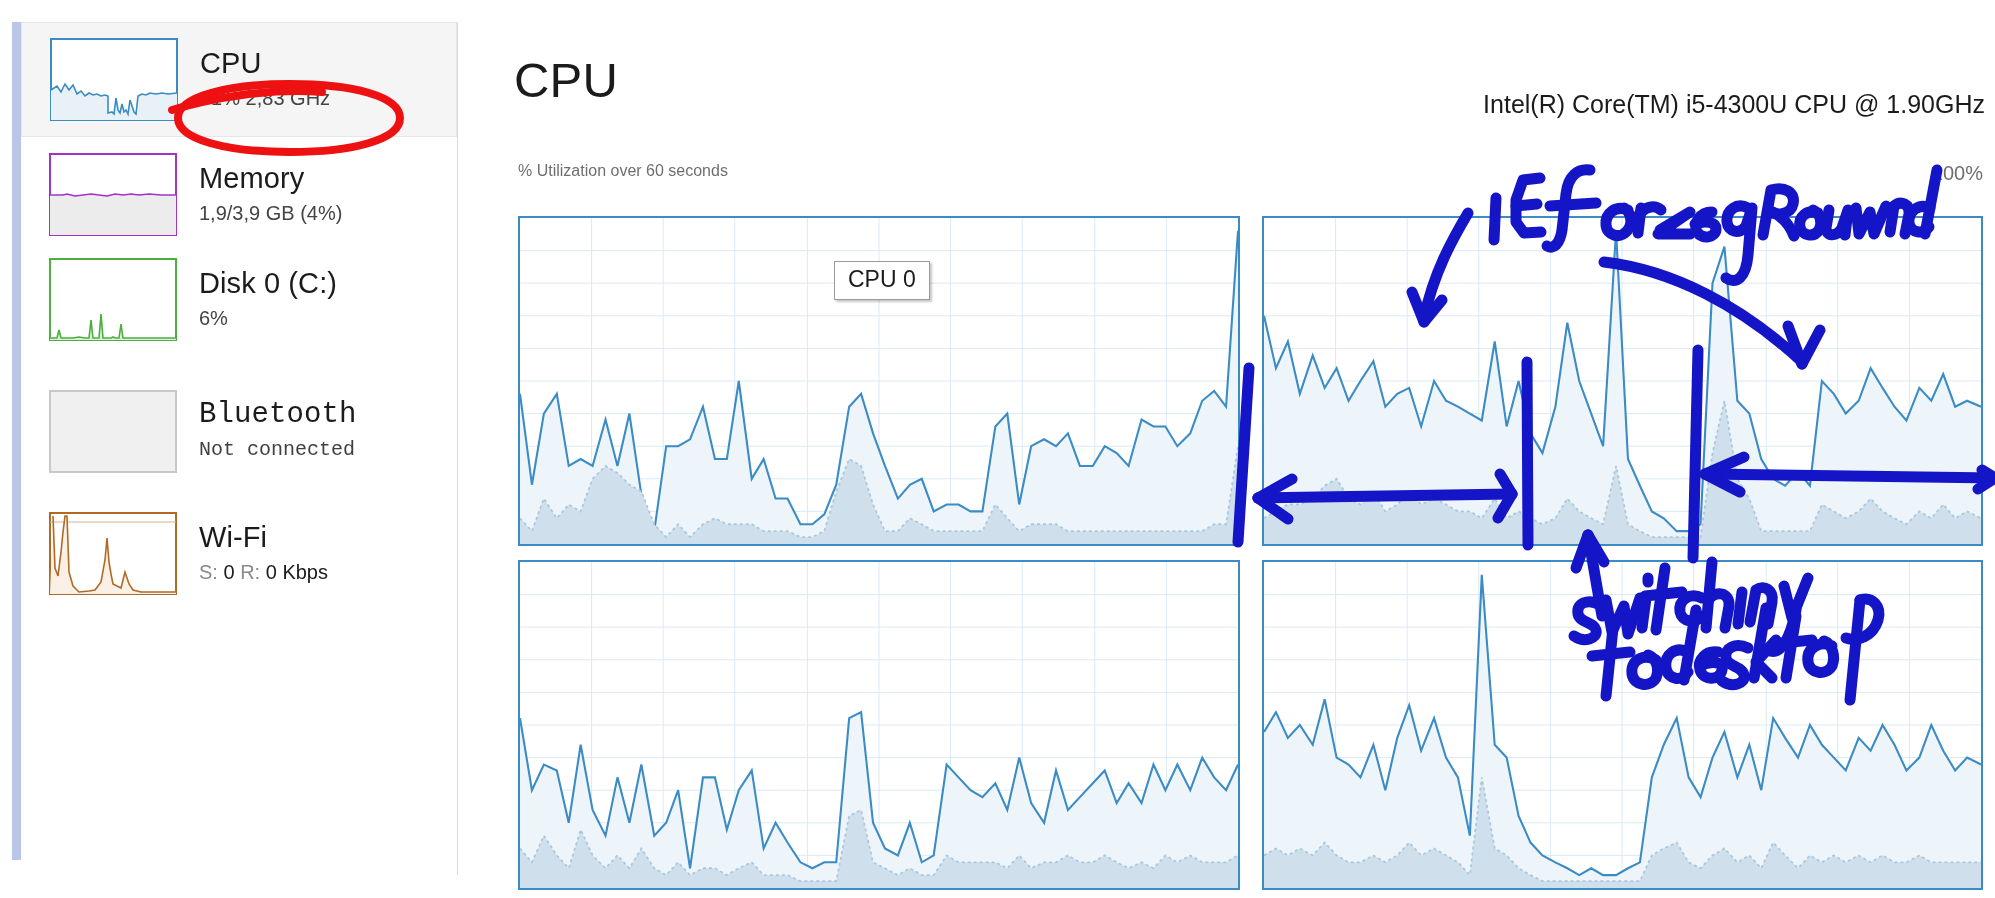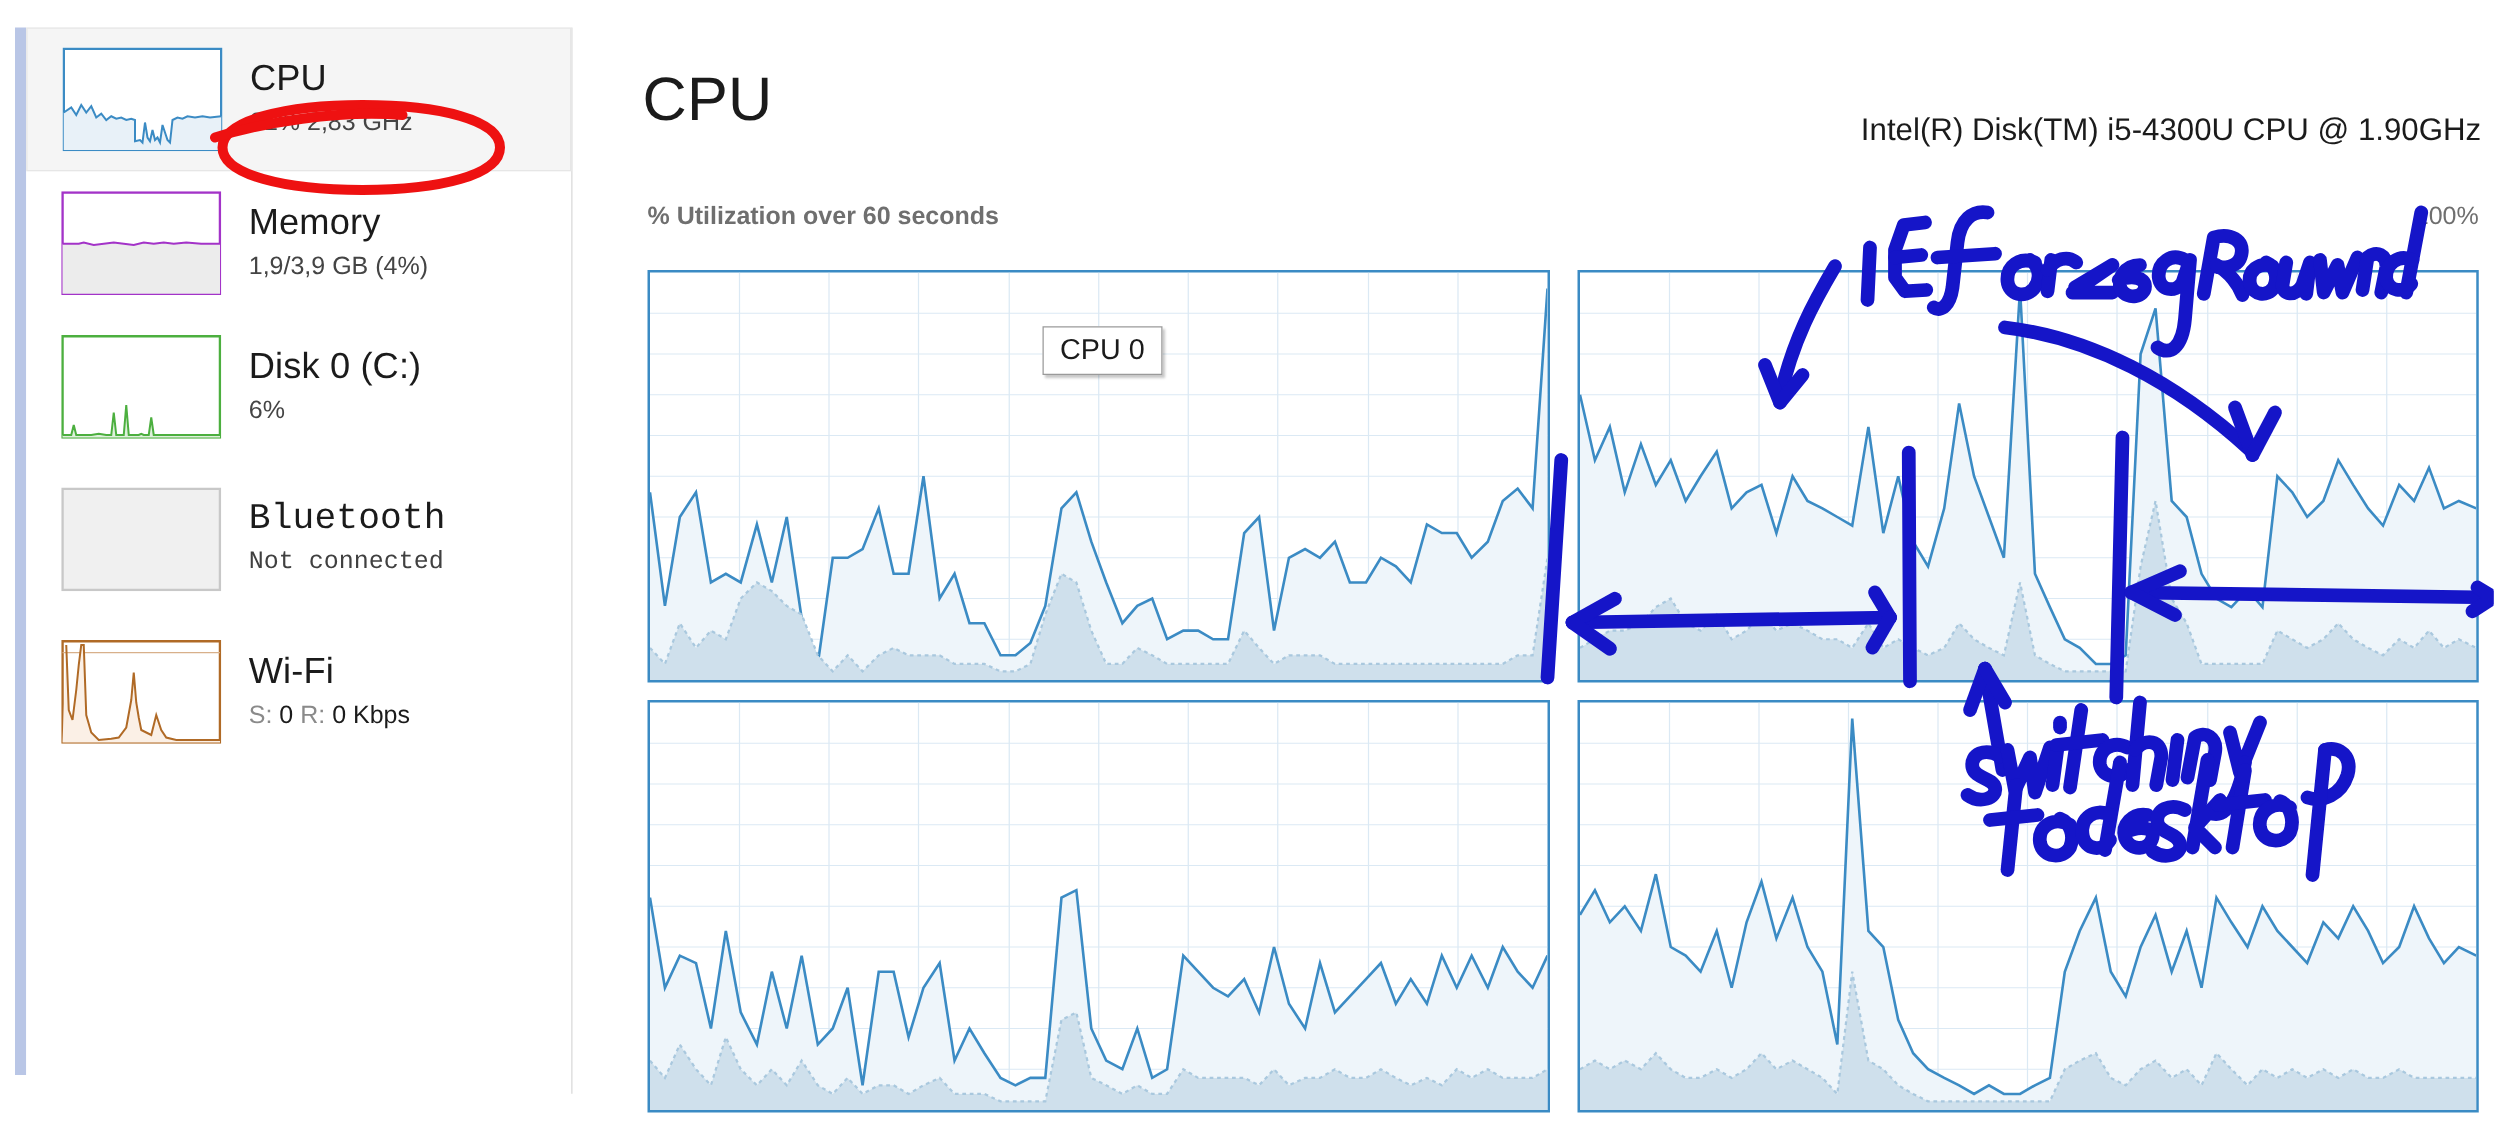--- a/index.html
+++ b/index.html
@@ -51,21 +51,21 @@
   #page-title{
     position:absolute;left:44px;top:30px;
     font-size:49px;color:#1b1b1b;font-weight:400;letter-spacing:0.2px;
   }
   #cpu-model{
     position:absolute;right:10px;top:68px;
     font-size:25px;color:#1b1b1b;white-space:nowrap;
   }
   #axis-label-left{
     position:absolute;left:48px;top:140px;
-    font-size:20px;color:#6f6f6f;font-weight:bold;
+    font-size:16px;color:#6f6f6f;
   }
   #axis-label-right{
     position:absolute;right:12px;top:140px;
     font-size:20px;color:#6f6f6f;
   }
 
   
   #graph-grid{
     position:absolute;left:48px;top:170px;
     width:1465px;height:702px;margin-top:24px;
@@ -130,21 +130,21 @@
         <path d="M1,42 L14,42 L18,41 L26,43 L34,42 L42,41 L50,42 L58,43 L66,41 L74,42 L82,41 L90,42 L100,41 L112,42 L127,42 L127,82 L1,82 Z" fill="#ececec" stroke="none"></path>
         <path d="M1,42 L14,42 L18,41 L26,43 L34,42 L42,41 L50,42 L58,43 L66,41 L74,42 L82,41 L90,42 L100,41 L112,42 L127,42" fill="none" stroke="#a333c8" stroke-width="1.6"></path>
       </svg>
     </div>
     <div class="side-text">
       <div class="side-title">Memory</div>
       <div class="side-sub">1,9/3,9 GB (4%)</div>
     </div>
   </div>
 
-  <div class="side-item" style="top:230px;">
+  <div class="side-item" style="top:220px;">
     <div class="thumb">
       <svg viewBox="0 0 128 83" preserveAspectRatio="none">
         <rect x="1" y="1" width="126" height="81" fill="#ffffff" stroke="#4caf3f" stroke-width="2"></rect>
         <path d="M1,80 L8,80 L10,72 L12,80 L24,80 L30,79 L36,80 L40,80 L42,62 L44,80 L50,80 L52,56 L54,80 L58,80 L60,80 L62,80 L64,79 L66,80 L70,80 L72,66 L74,80 L82,80 L90,80 L100,80 L112,80 L127,80 L127,82 L1,82 Z" fill="#dff0dc" stroke="none"></path>
         <path d="M1,80 L8,80 L10,72 L12,80 L24,80 L30,79 L36,80 L40,80 L42,62 L44,80 L50,80 L52,56 L54,80 L58,80 L60,80 L62,80 L64,79 L66,80 L70,80 L72,66 L74,80 L82,80 L90,80 L100,80 L112,80 L127,80" fill="none" stroke="#4caf3f" stroke-width="1.6"></path>
       </svg>
     </div>
     <div class="side-text">
       <div class="side-title">Disk 0 (C:)</div>
       <div class="side-sub">6%</div>
@@ -180,21 +180,21 @@
         <span class="lbl">R:</span>
         <span class="val">0 Kbps</span>
       </div>
     </div>
   </div>
 </div>
 
 <div id="main">
 
   <div id="page-title">CPU</div>
-  <div id="cpu-model">Intel(R) Disk(TM) i5-4300U CPU @ 1.90GHz</div>
+  <div id="cpu-model">Intel(R) Core(TM) i5-4300U CPU @ 1.90GHz</div>
   <div id="axis-label-left">% Utilization over 60 seconds</div>
   <div id="axis-label-right">100%</div>
 
   <div id="graph-grid">
 
     <div class="graph-cell" style="left:0px;top:0px;width:722px;height:330px;">
       <svg viewBox="0 0 722 330" preserveAspectRatio="none">
         <g stroke="#dbe9f4" stroke-width="1">
           <line x1="72" y1="0" x2="72" y2="330"></line>
             <line x1="144" y1="0" x2="144" y2="330"></line>

